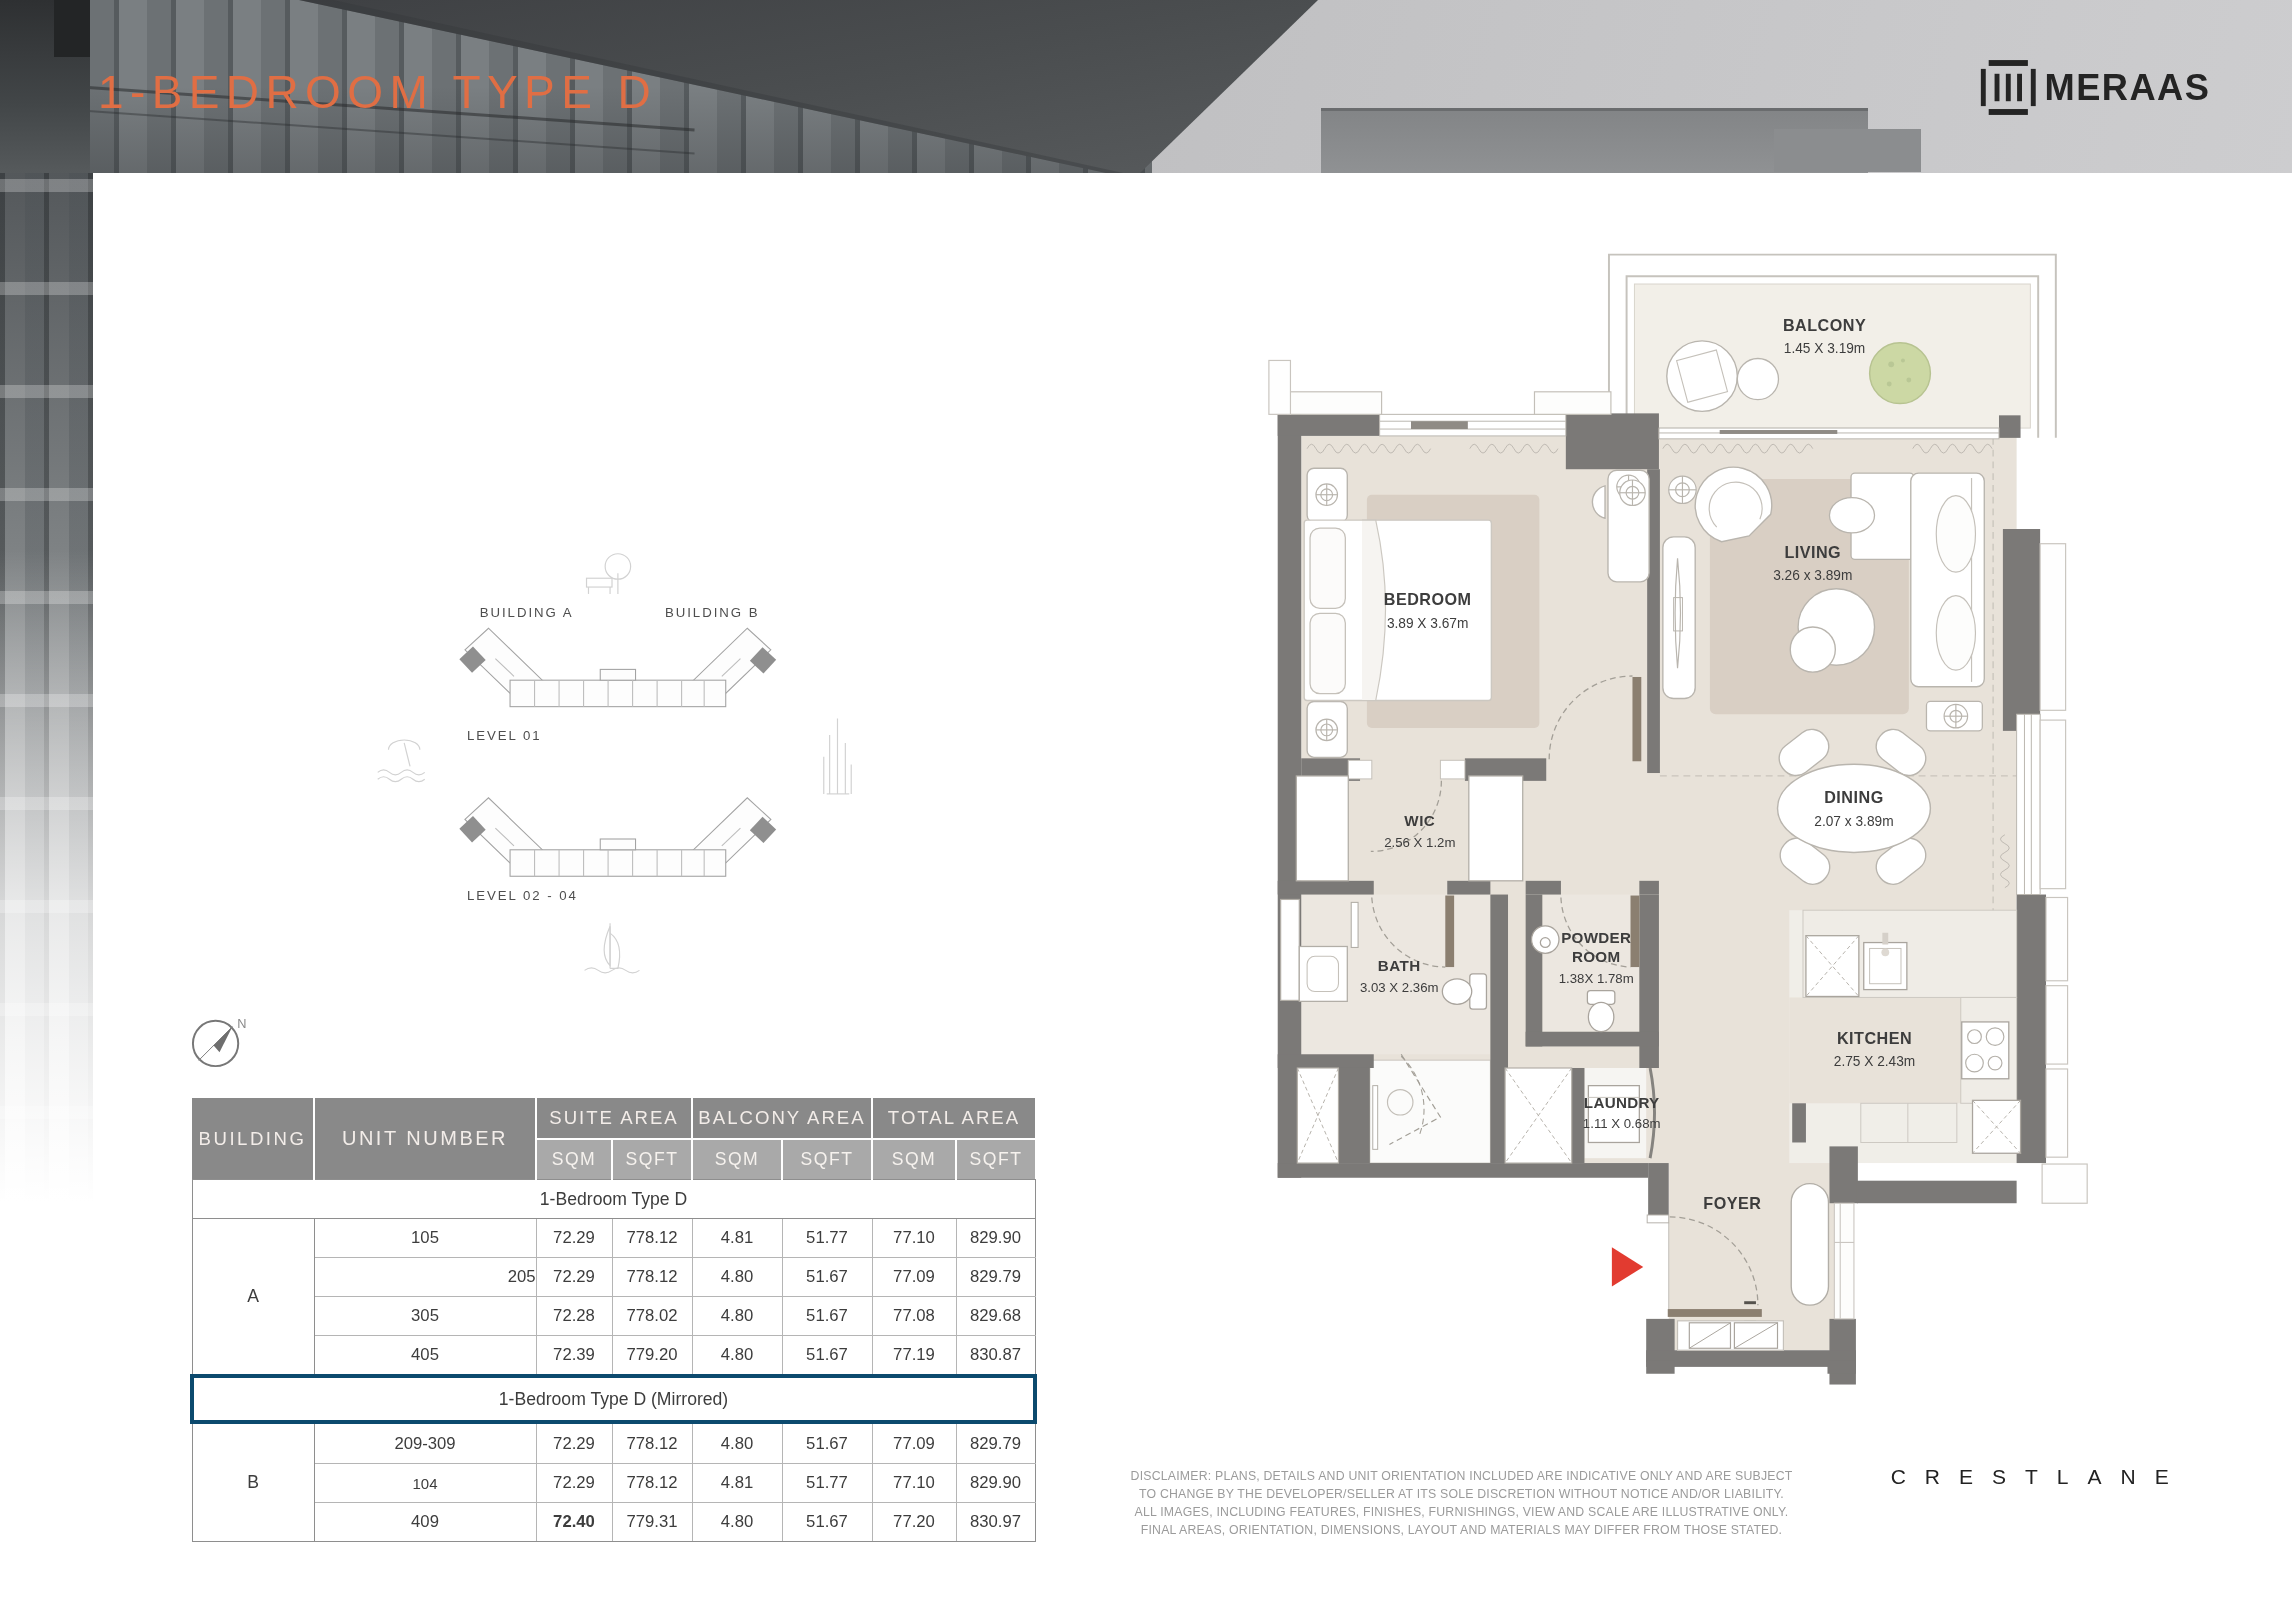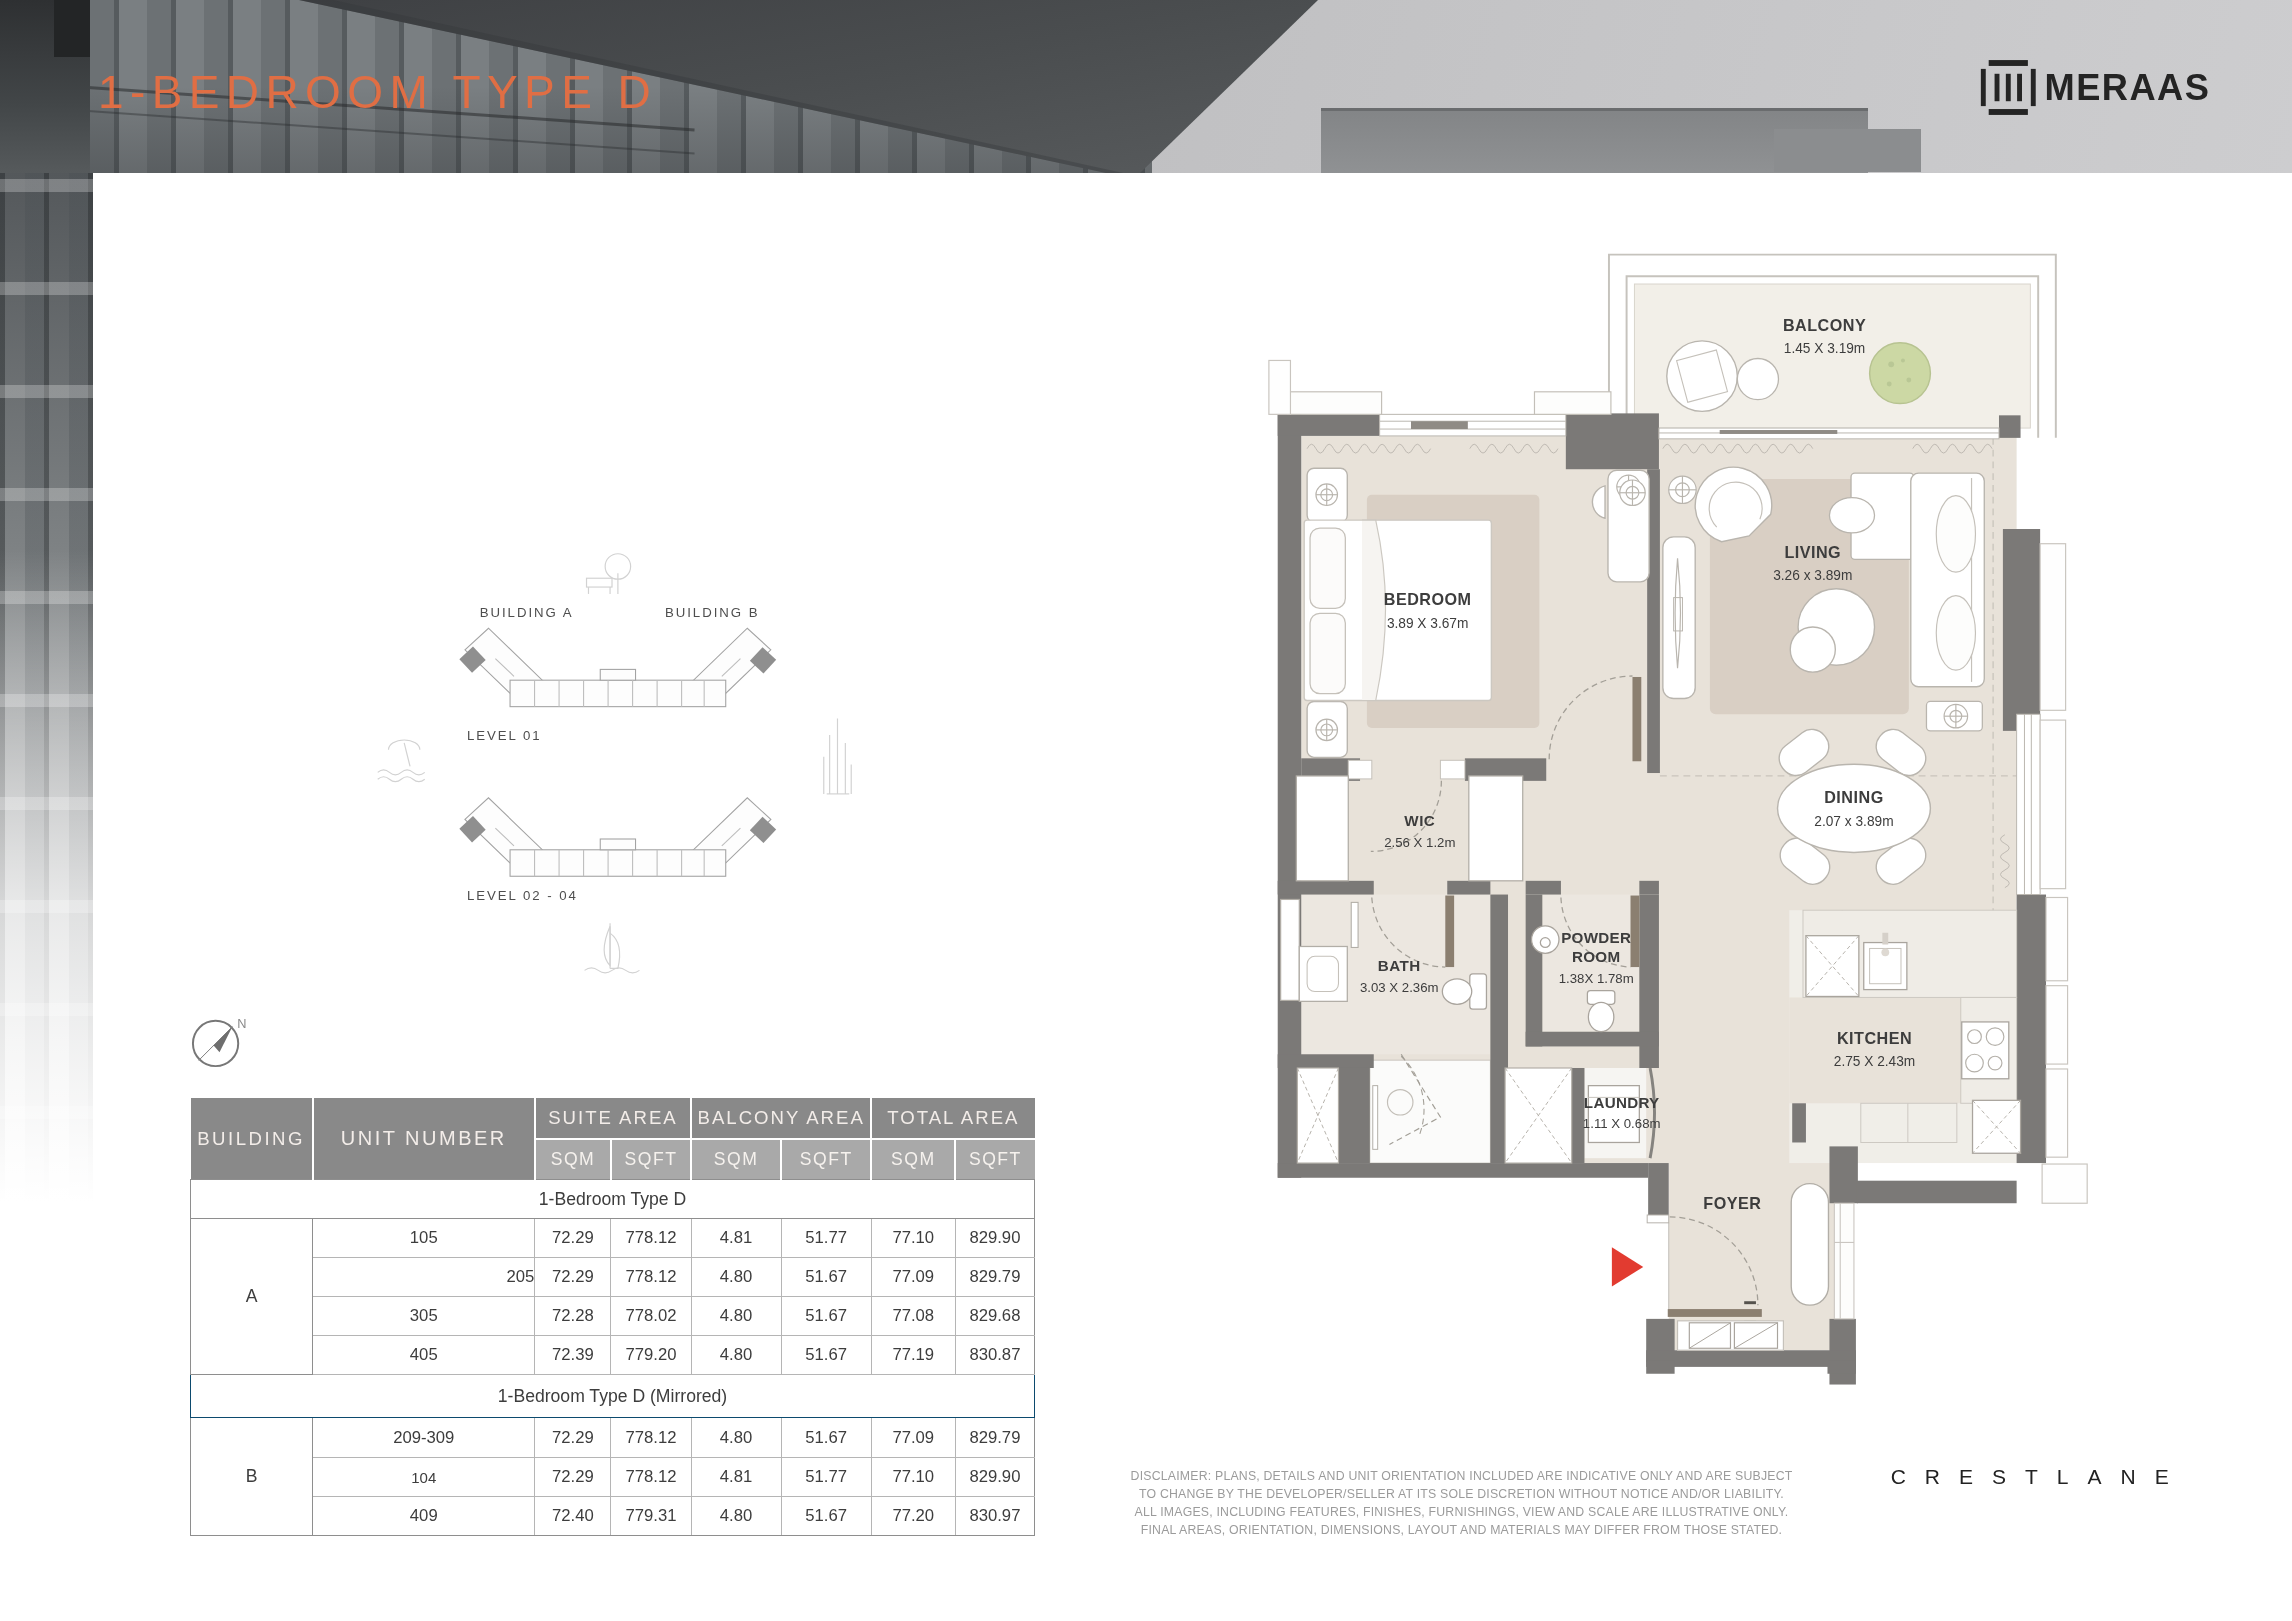--- a/index.html
+++ b/index.html
@@ -210,21 +210,21 @@
     <td style="border:1px solid #b5b5b5;text-align:center;font-size:16.7px;height:38px;">405</td>
     <td style="border:1px solid #b5b5b5;text-align:center;font-size:16.7px;">72.39</td>
     <td style="border:1px solid #b5b5b5;text-align:center;font-size:16.7px;">779.20</td>
     <td style="border:1px solid #b5b5b5;text-align:center;font-size:16.7px;">4.80</td>
     <td style="border:1px solid #b5b5b5;text-align:center;font-size:16.7px;">51.67</td>
     <td style="border:1px solid #b5b5b5;text-align:center;font-size:16.7px;">77.19</td>
     <td style="border:1px solid #b5b5b5;border-right:1px solid #8e8e8e;text-align:center;font-size:16.7px;">830.87</td>
   </tr>
 
   <tr>
-          <td colspan="8" style="border:1px solid #0c4a6e;text-align:center;font-size:17.6px;height:42px;">1-Bedroom Type D (Mirrored)</td>
+          <td colspan="8" style="border:4px solid #0c4a6e;text-align:center;font-size:17.6px;height:42px;">1-Bedroom Type D (Mirrored)</td>
         </tr>
 
   <tr>
     <td rowspan="3" style="border:1px solid #8e8e8e;text-align:center;font-size:17.6px;">B</td>
     <td style="border:1px solid #b5b5b5;border-top:1px solid #8e8e8e;text-align:center;font-size:16.7px;height:39px;">209-309</td>
     <td style="border:1px solid #b5b5b5;border-top:1px solid #8e8e8e;text-align:center;font-size:16.7px;">72.29</td>
     <td style="border:1px solid #b5b5b5;border-top:1px solid #8e8e8e;text-align:center;font-size:16.7px;">778.12</td>
     <td style="border:1px solid #b5b5b5;border-top:1px solid #8e8e8e;text-align:center;font-size:16.7px;">4.80</td>
     <td style="border:1px solid #b5b5b5;border-top:1px solid #8e8e8e;text-align:center;font-size:16.7px;">51.67</td>
     <td style="border:1px solid #b5b5b5;border-top:1px solid #8e8e8e;text-align:center;font-size:16.7px;">77.09</td>
@@ -234,21 +234,21 @@
     <td style="border:1px solid #b5b5b5;text-align:center;font-size:15px;height:38px;">104</td>
     <td style="border:1px solid #b5b5b5;text-align:center;font-size:16.7px;">72.29</td>
     <td style="border:1px solid #b5b5b5;text-align:center;font-size:16.7px;">778.12</td>
     <td style="border:1px solid #b5b5b5;text-align:center;font-size:16.7px;">4.81</td>
     <td style="border:1px solid #b5b5b5;text-align:center;font-size:16.7px;">51.77</td>
     <td style="border:1px solid #b5b5b5;text-align:center;font-size:16.7px;">77.10</td>
     <td style="border:1px solid #b5b5b5;border-right:1px solid #8e8e8e;text-align:center;font-size:16.7px;">829.90</td>
   </tr>
   <tr>
     <td style="border:1px solid #b5b5b5;border-bottom:1px solid #8e8e8e;text-align:center;font-size:16.7px;height:38px;">409</td>
-    <td style="border:1px solid #b5b5b5;border-bottom:1px solid #8e8e8e;text-align:center;font-size:16.7px;">72.40</td>
+    <td style="border:1px solid #b5b5b5;border-bottom:1px solid #8e8e8e;text-align:center;font-size:16.7px;font-weight:bold;">72.40</td>
     <td style="border:1px solid #b5b5b5;border-bottom:1px solid #8e8e8e;text-align:center;font-size:16.7px;">779.31</td>
     <td style="border:1px solid #b5b5b5;border-bottom:1px solid #8e8e8e;text-align:center;font-size:16.7px;">4.80</td>
     <td style="border:1px solid #b5b5b5;border-bottom:1px solid #8e8e8e;text-align:center;font-size:16.7px;">51.67</td>
     <td style="border:1px solid #b5b5b5;border-bottom:1px solid #8e8e8e;text-align:center;font-size:16.7px;">77.20</td>
     <td style="border:1px solid #b5b5b5;border-bottom:1px solid #8e8e8e;border-right:1px solid #8e8e8e;text-align:center;font-size:16.7px;">830.97</td>
   </tr>
   </tbody>
 </table>
 </div>
 

